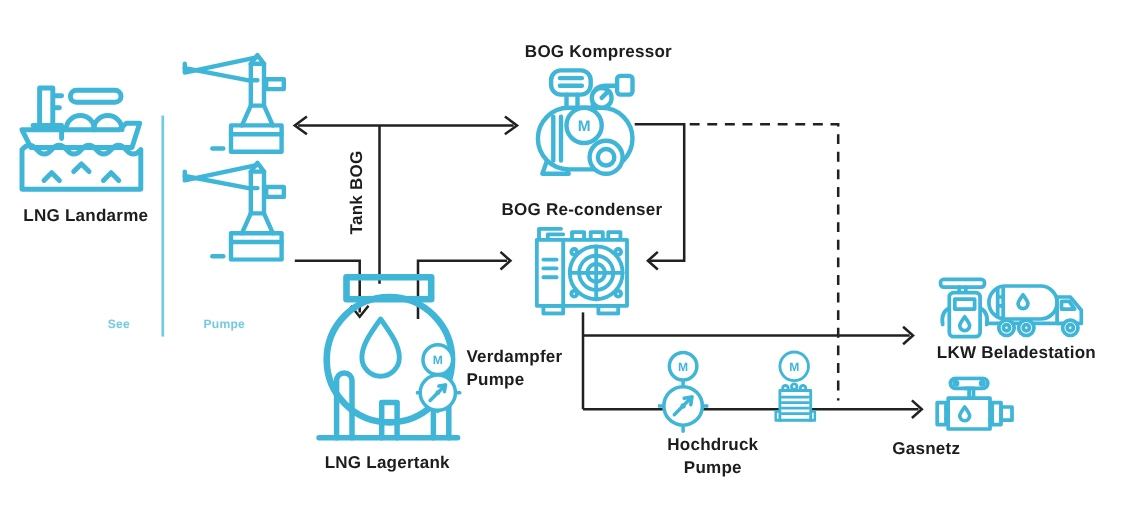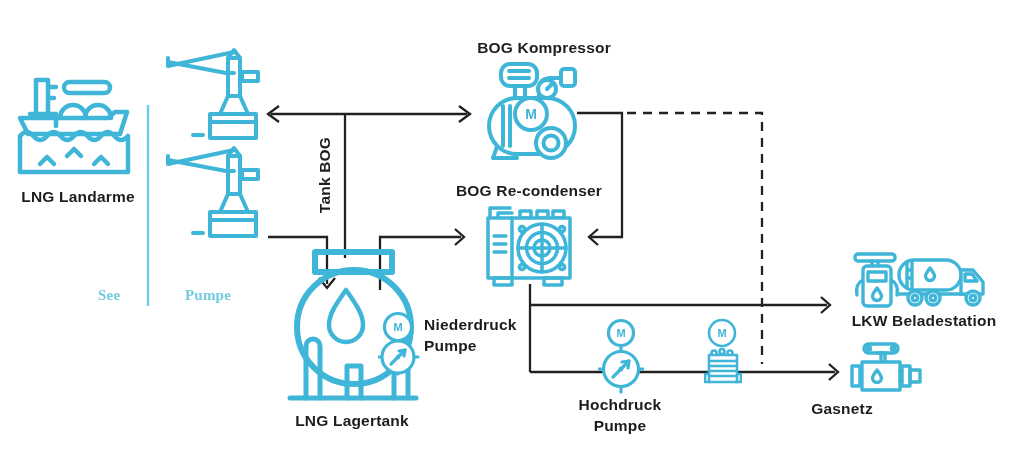--- a/index.html
+++ b/index.html
@@ -3,21 +3,21 @@
 <meta charset="utf-8">
 <style>
   html,body{margin:0;padding:0;background:#fff;}
   .canvas{position:relative;width:1024px;height:464px;background:#fff;overflow:hidden;
           font-family:"Liberation Sans",sans-serif;}
   .layer{position:absolute;left:0;top:0;}
   .icon{position:absolute;}
   .lbl{position:absolute;font-weight:700;color:var(--c-text);font-size:15.5px;
        letter-spacing:.2px;white-space:nowrap;line-height:21px;}
   .lbl.center{text-align:center;}
-  .zone{color:var(--c-zone-text);font-size:15px;font-family:Liberation Serif, serif;}
+  .zone{color:var(--c-zone-text);font-size:11px;}
   .rot{transform:rotate(-90deg);transform-origin:center;}
   
   .tk{stroke:var(--c-icon);fill:none;stroke-linecap:round;stroke-linejoin:round;}
   .tw{stroke:var(--c-icon);fill:#fff;stroke-linecap:round;stroke-linejoin:round;}
   .tf{fill:var(--c-icon);stroke:none;}
   .ln{stroke:var(--c-line);fill:none;}
   .zn{stroke:var(--c-zone-text);fill:none;}
   .mtxt{fill:var(--c-icon);font-family:"Liberation Sans",sans-serif;font-weight:700;text-anchor:middle;}
 </style>
 </head>
@@ -231,24 +231,24 @@
     </g>
   </svg>
 
   <div class="lbl center" style="left:13px;top:186px;width:130px">LNG Landarme</div>
   <div class="lbl zone" style="left:98px;top:285px">See</div>
   <div class="lbl zone" style="left:185px;top:285px">Pumpe</div>
   <div class="lbl center rot" style="left:285px;top:166px;width:80px;height:18px;line-height:18px">Tank BOG</div>
   <div class="lbl center" style="left:464px;top:37px;width:160px">BOG Kompressor</div>
   <div class="lbl center" style="left:429px;top:180px;width:200px">BOG Re-condenser</div>
   <div class="lbl" style="left:424px;top:314px">
-    <div>Niederdruck</div>
+    <div>Verdampfer</div>
     <div>Pumpe</div>
   </div>
   <div class="lbl center" style="left:272px;top:410px;width:160px">LNG Lagertank</div>
-  <div class="lbl center" style="left:560px;top:394px;width:120px">
+  <div class="lbl center" style="left:588px;top:394px;width:120px">
     <div>Hochdruck</div>
     <div>Pumpe</div>
   </div>
   <div class="lbl center" style="left:824px;top:310px;width:200px">LKW Beladestation</div>
   <div class="lbl center" style="left:782px;top:398px;width:120px">Gasnetz</div>
 
 </div>
 
 </body></html>

